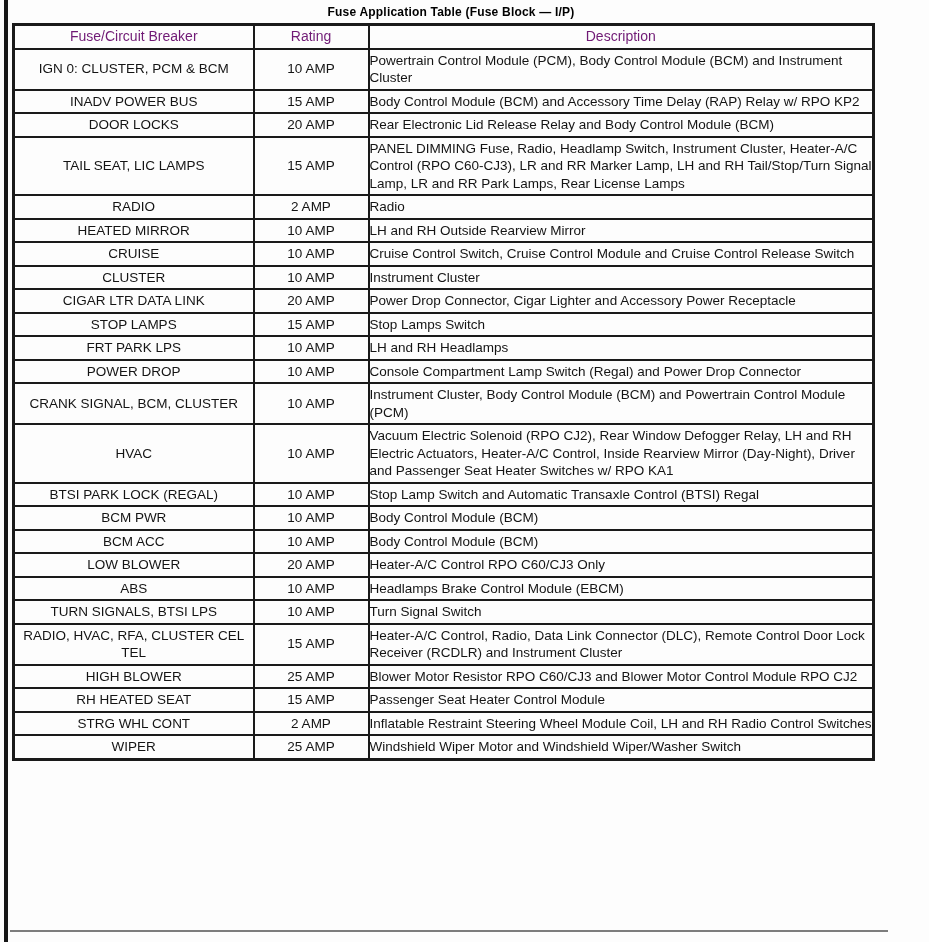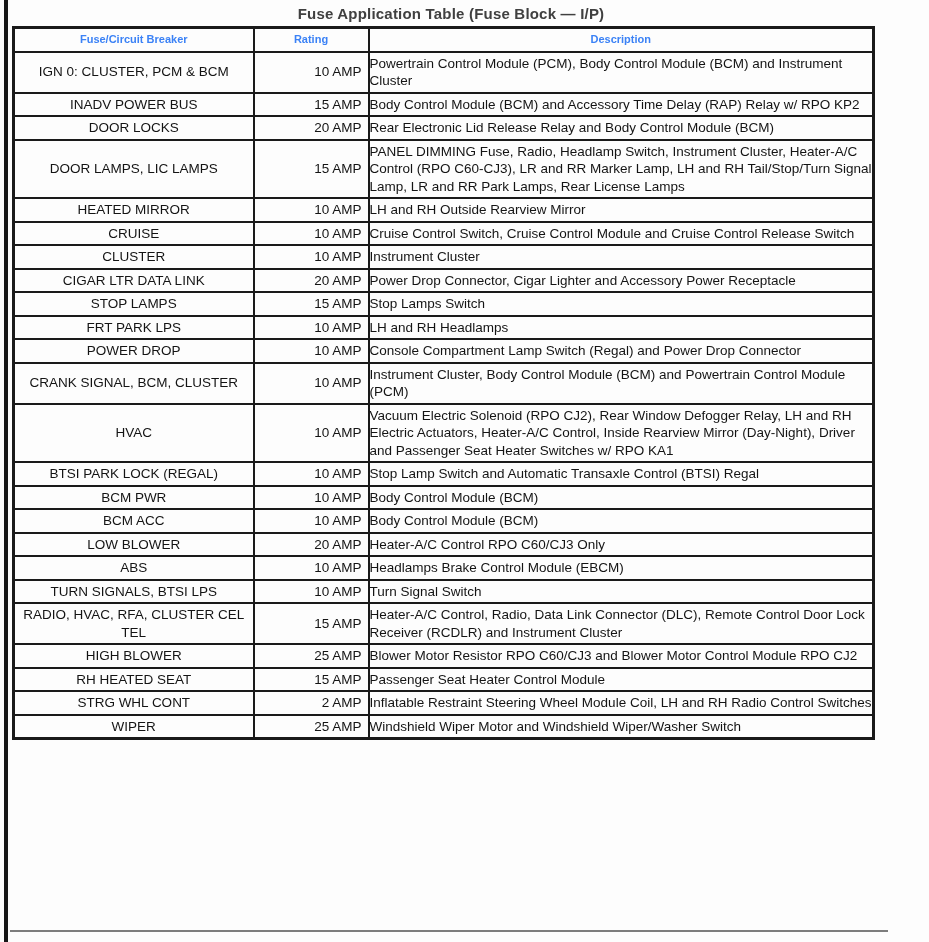--- a/index.html
+++ b/index.html
@@ -31,52 +31,52 @@
     top: 930px;
     width: 878px;
     height: 2px;
     background: #7d7d7d;
   }
   .page-title {
     margin: 0;
     padding: 5px 0 4px 30px;
     width: 872px;
     text-align: center;
-    font-size: 15px;
+    font-size: 12px;
     font-weight: bold;
     letter-spacing: 0.2px;
-    color: #404040;
+    color: #000000;
   }
   table.fuse-table {
     margin-left: 12px;
     width: 860px;
     border-collapse: collapse;
     border: 3px solid #1a1a1a;
     table-layout: fixed;
   }
   table.fuse-table th,
   table.fuse-table td {
     border: 2px solid #1a1a1a;
     font-size: 13.5px;
     line-height: 17.5px;
     vertical-align: middle;
   }
   table.fuse-table th {
-    font-size: 11px;
-    font-weight: bold;
+    font-size: 14px;
+    font-weight: normal;
     text-align: center;
     padding: 2px 6px;
-    color: #3b82f6;
+    color: #701a75;
   }
   td.col-fuse {
     text-align: center;
     padding: 0 6px;
   }
   td.col-rating {
-    text-align: right;
+    text-align: center;
     padding: 2px 6px;
   }
   td.col-desc {
     text-align: left;
     padding: 2px 0;
   }
   col.c-fuse   { width: 240px; }
   col.c-rating { width: 115px; }
   col.c-desc   { width: 505px; }
 </style>
@@ -111,23 +111,28 @@
           <td class="col-fuse">INADV POWER BUS</td>
           <td class="col-rating">15 AMP</td>
           <td class="col-desc">Body Control Module (BCM) and Accessory Time Delay (RAP) Relay w/ RPO KP2</td>
         </tr>
         <tr>
           <td class="col-fuse">DOOR LOCKS</td>
           <td class="col-rating">20 AMP</td>
           <td class="col-desc">Rear Electronic Lid Release Relay and Body Control Module (BCM)</td>
         </tr>
         <tr>
-          <td class="col-fuse">DOOR LAMPS, LIC LAMPS</td>
+          <td class="col-fuse">TAIL SEAT, LIC LAMPS</td>
           <td class="col-rating">15 AMP</td>
           <td class="col-desc">PANEL DIMMING Fuse, Radio, Headlamp Switch, Instrument Cluster, Heater-A/C Control (RPO C60-CJ3), LR and RR Marker Lamp, LH and RH Tail/Stop/Turn Signal Lamp, LR and RR Park Lamps, Rear License Lamps</td>
+        </tr>
+        <tr>
+          <td class="col-fuse">RADIO</td>
+          <td class="col-rating">2 AMP</td>
+          <td class="col-desc">Radio</td>
         </tr>
         <tr>
           <td class="col-fuse">HEATED MIRROR</td>
           <td class="col-rating">10 AMP</td>
           <td class="col-desc">LH and RH Outside Rearview Mirror</td>
         </tr>
         <tr>
           <td class="col-fuse">CRUISE</td>
           <td class="col-rating">10 AMP</td>
           <td class="col-desc">Cruise Control Switch, Cruise Control Module and Cruise Control Release Switch</td>

